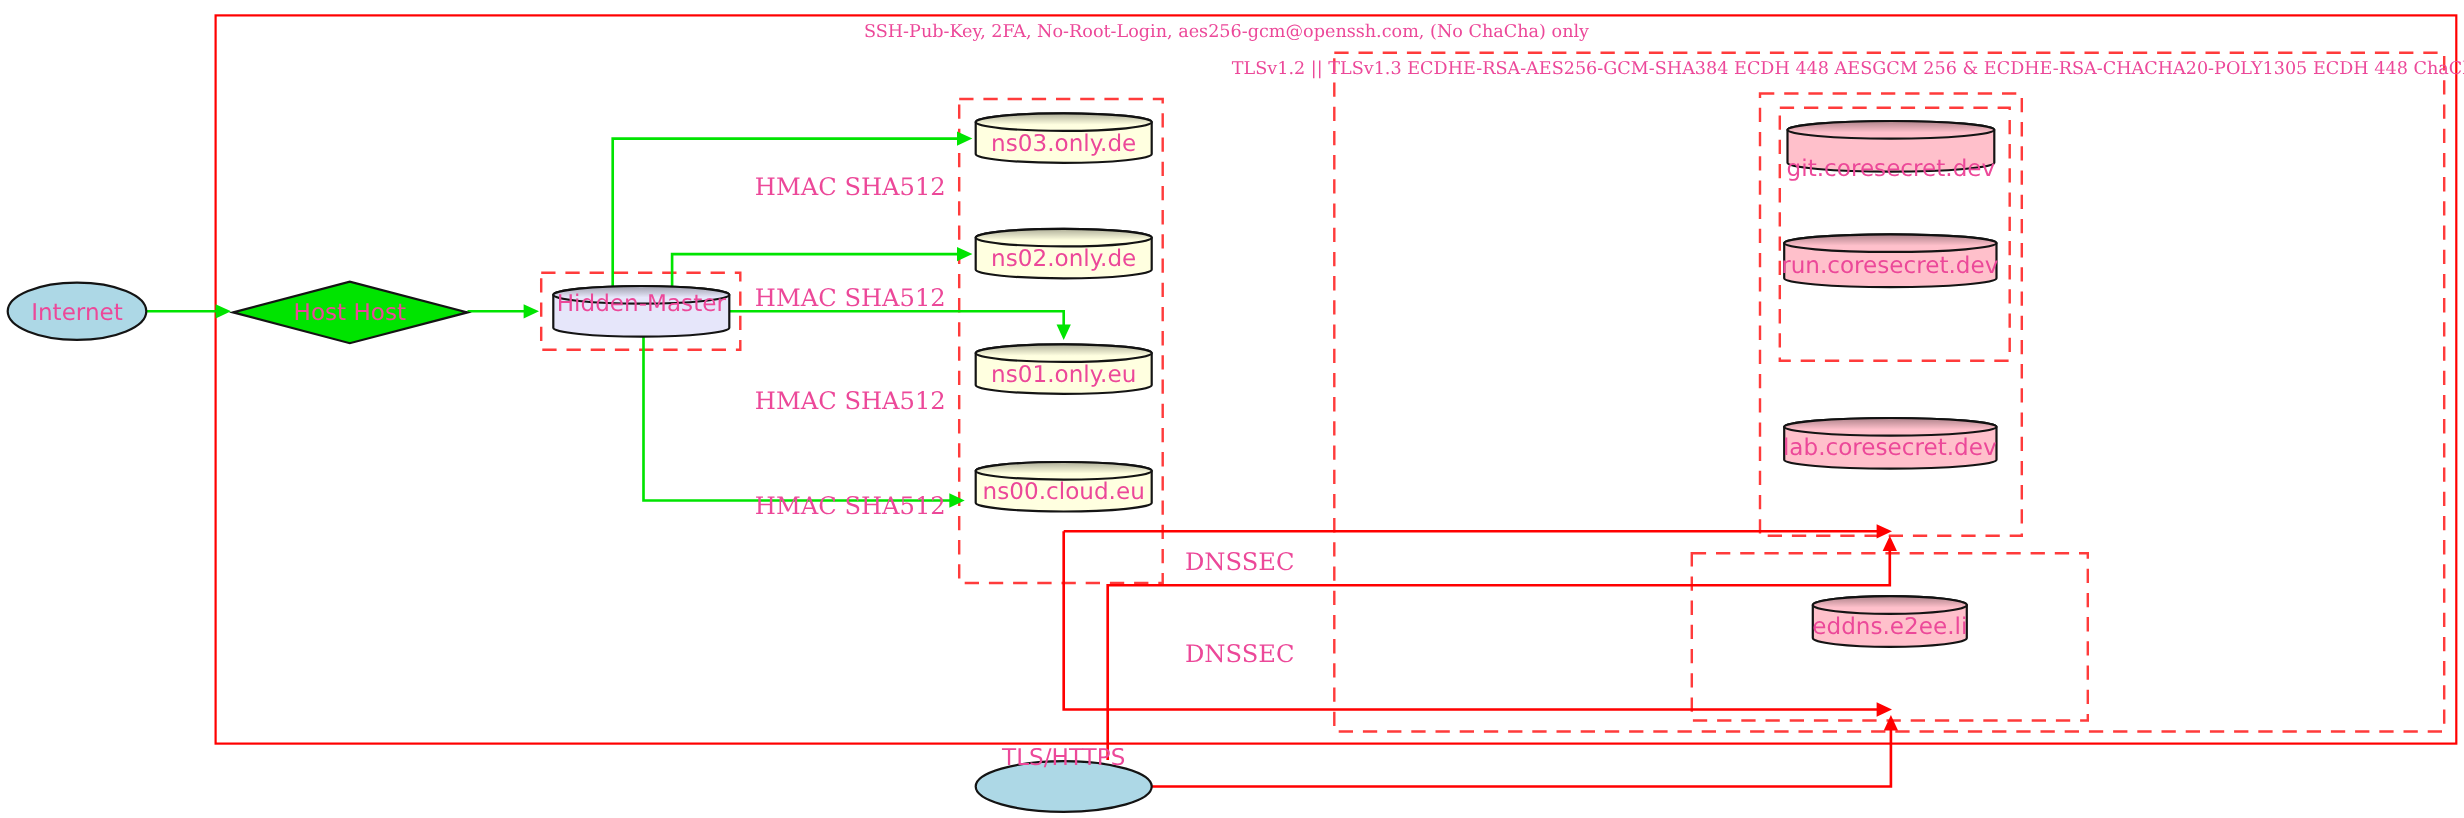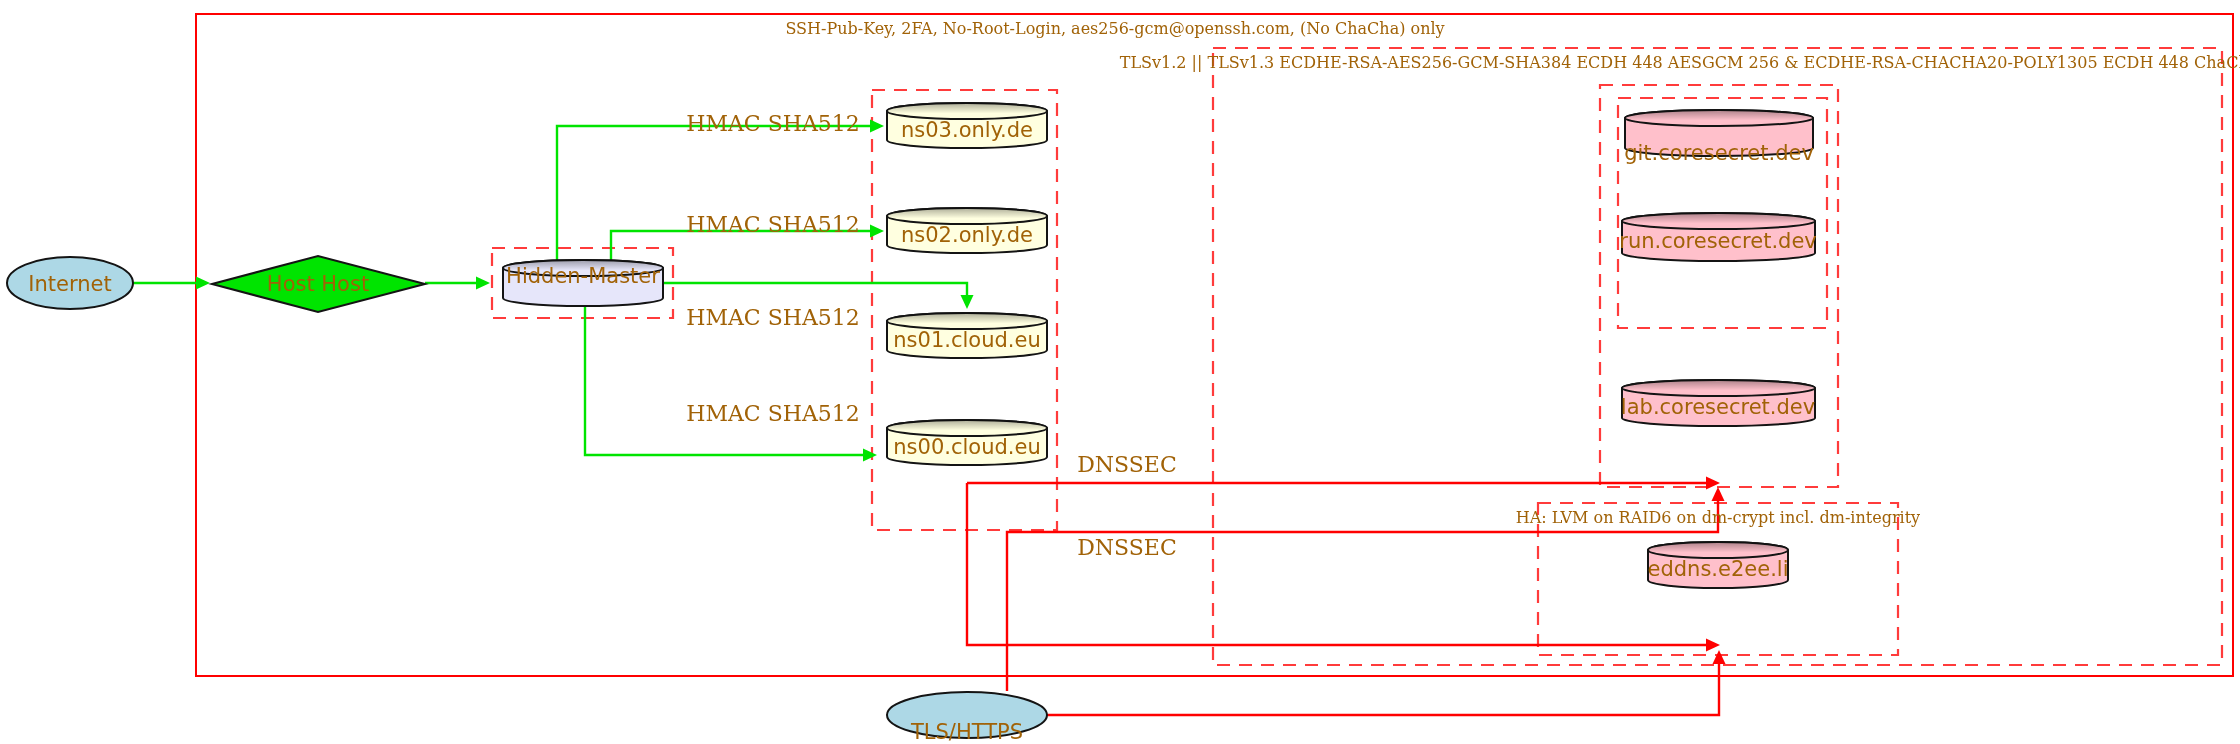--- a/index.html
+++ b/index.html
@@ -4,23 +4,23 @@
 <style>
   html,body{margin:0;padding:0;background:#fff;}
   #stage{position:relative;width:2240px;height:744px;background:#fff;overflow:hidden;
          font-family:"DejaVu Sans","Liberation Sans",sans-serif;}
   #gfx{position:absolute;left:0;top:0;}
   .solidbox{fill:none;stroke-width:2px;}
   .dashbox{fill:none;stroke-width:2.2px;stroke-dasharray:13 9;}
   .edge{fill:none;stroke-width:2.4px;}
   .nodeshape{stroke:#141414;stroke-width:2px;}
   .lidshade{stroke:none;pointer-events:none;}
-  .lbl{position:absolute;transform:translate(-50%,-50%);white-space:nowrap;color:#a16207;line-height:1;text-align:center;}
+  .lbl{position:absolute;transform:translate(-50%,-50%);white-space:nowrap;color:#ec4899;line-height:1;text-align:center;}
   .node-lbl{font:21px "DejaVu Sans","Liberation Sans",sans-serif;}
-  .edge-lbl{font:22px "DejaVu Serif","Liberation Serif",serif;}
+  .edge-lbl{font:22px "DejaVu Serif","Liberation Serif",serif;margin-top:48px;}
   .cluster-lbl{font:16px "DejaVu Serif","Liberation Serif",serif;}
 </style>
 </head>
 <body>
 
 <div id="stage">
 
 <svg id="gfx" width="2240" height="744" viewBox="0 0 2240 744">
   <defs>
     <linearGradient id="lidShade" x1="0" y1="0" x2="0" y2="1">
@@ -128,34 +128,33 @@
     <path class="nodeshape" d="M1648,550 A70,8 0 0 1 1788,550 V580 A70,8 0 0 1 1648,580 Z" fill="#ffc0cb"></path>
     <ellipse class="nodeshape" cx="1718" cy="550" rx="70" ry="8" fill="#ffc0cb"></ellipse>
     <ellipse class="lidshade" cx="1718" cy="550" rx="70" ry="8" fill="url(#lidShade)"></ellipse>
   </g>
 
   <ellipse class="nodeshape" cx="967" cy="715" rx="80" ry="23" fill="#add8e6"></ellipse>
 </svg>
 
 <div class="lbl cluster-lbl" style="left:1115px;top:28px">SSH-Pub-Key, 2FA, No-Root-Login, aes256-gcm@openssh.com, (No ChaCha) only</div>
 <div class="lbl cluster-lbl" style="left:1717px;top:62px">TLSv1.2 || TLSv1.3 ECDHE-RSA-AES256-GCM-SHA384 ECDH 448 AESGCM 256 &amp; ECDHE-RSA-CHACHA20-POLY1305 ECDH 448 ChaCha20 256</div>
-<div class="lbl cluster-lbl" style="left:1718px;top:517px">HA: LVM on RAID6 on dm-crypt incl. dm-integrity</div>
 
 <div class="lbl node-lbl" style="left:70px;top:284px">Internet</div>
 <div class="lbl node-lbl" style="left:318px;top:284px">Host Host</div>
 <div class="lbl node-lbl" style="left:583px;top:276px">Hidden-Master</div>
 <div class="lbl node-lbl" style="left:967px;top:130px">ns03.only.de</div>
 <div class="lbl node-lbl" style="left:967px;top:235px">ns02.only.de</div>
-<div class="lbl node-lbl" style="left:967px;top:340px">ns01.cloud.eu</div>
+<div class="lbl node-lbl" style="left:967px;top:340px">ns01.only.eu</div>
 <div class="lbl node-lbl" style="left:967px;top:447px">ns00.cloud.eu</div>
 <div class="lbl node-lbl" style="left:1719px;top:153px">git.coresecret.dev</div>
 <div class="lbl node-lbl" style="left:1718px;top:241px">run.coresecret.dev</div>
 <div class="lbl node-lbl" style="left:1718px;top:407px">lab.coresecret.dev</div>
 <div class="lbl node-lbl" style="left:1718px;top:569px">eddns.e2ee.li</div>
-<div class="lbl node-lbl" style="left:967px;top:732px">TLS/HTTPS</div>
+<div class="lbl node-lbl" style="left:967px;top:688px">TLS/HTTPS</div>
 
 <div class="lbl edge-lbl" style="left:773px;top:123px">HMAC SHA512</div>
 <div class="lbl edge-lbl" style="left:773px;top:224px">HMAC SHA512</div>
 <div class="lbl edge-lbl" style="left:773px;top:317px">HMAC SHA512</div>
 <div class="lbl edge-lbl" style="left:773px;top:413px">HMAC SHA512</div>
 <div class="lbl edge-lbl" style="left:1127px;top:464px">DNSSEC</div>
 <div class="lbl edge-lbl" style="left:1127px;top:547px">DNSSEC</div>
 
 </div>
 

